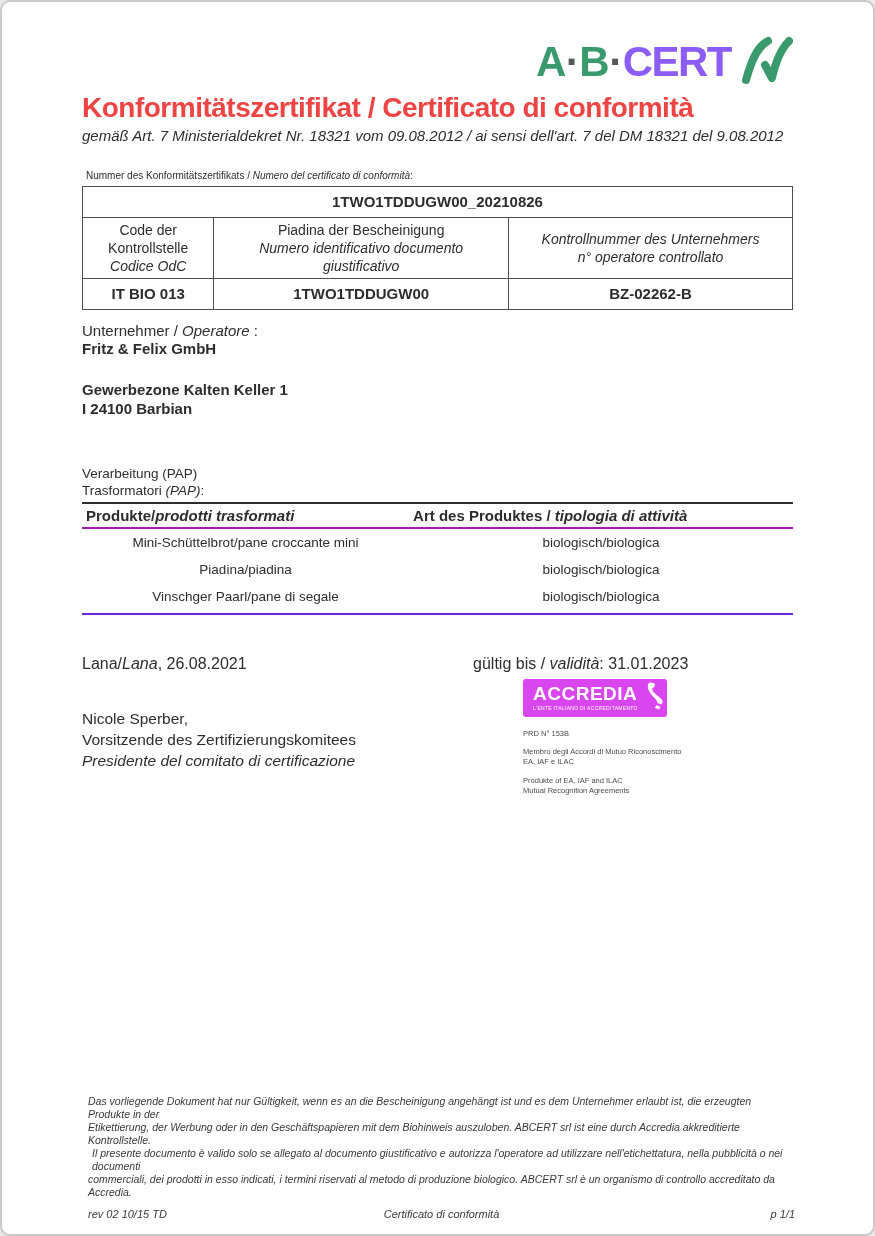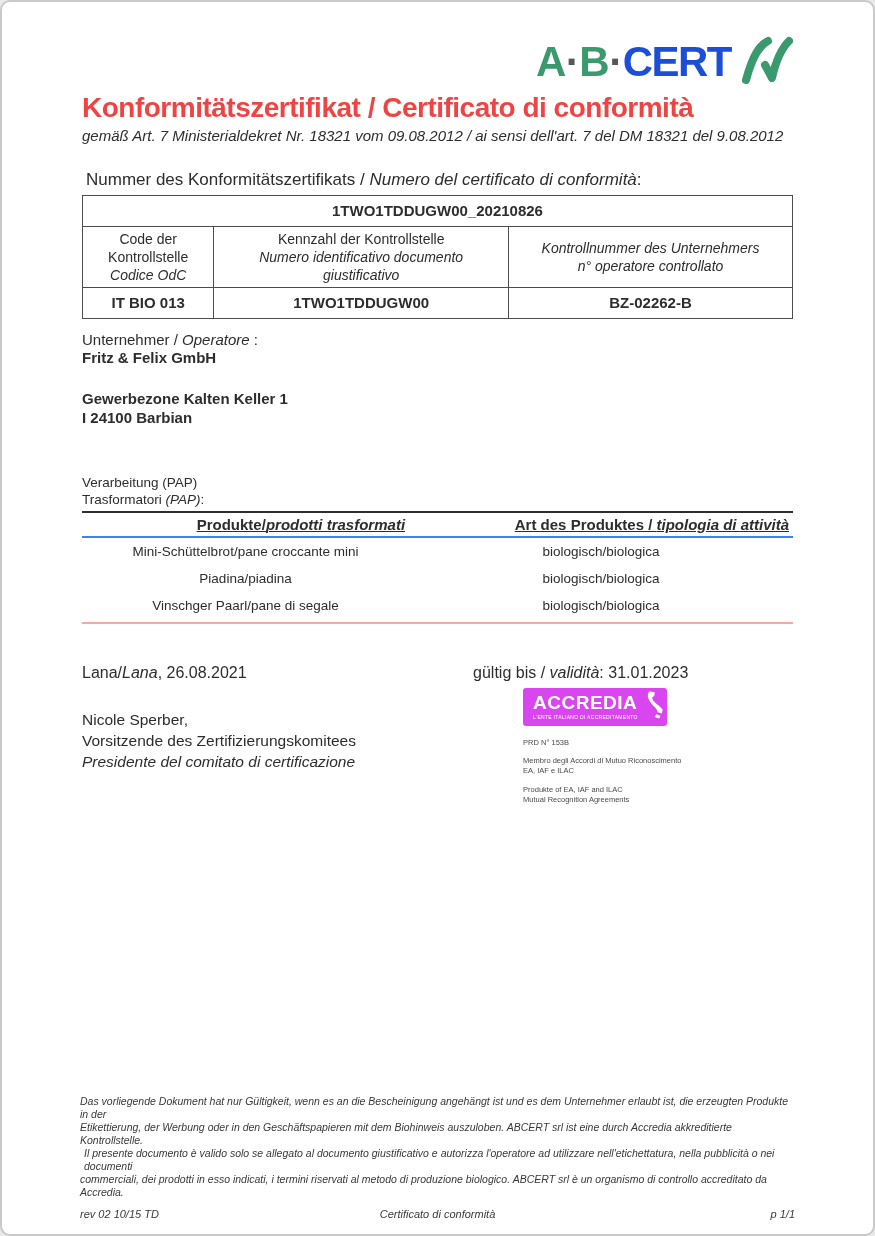--- a/index.html
+++ b/index.html
@@ -30,40 +30,40 @@
     align-items: center;
     gap: 8px;
   }
   .logo-text {
     font-size: 42px;
     font-weight: bold;
     letter-spacing: -1.5px;
     line-height: 1;
   }
   .lg-green { color: #3a9a6e; }
-  .lg-gray  { color: #1d4ed8; }
+  .lg-gray  { color: #8b5cf6; }
   .lg-dot   { color: #57585a; padding: 0 1px; }
 
   
   h1.title {
     margin-top: 4px;
     font-size: 28px;
     font-weight: bold;
     letter-spacing: -0.5px;
     color: #ef4444;
     white-space: nowrap;
   }
   .subtitle {
     margin-top: 3px;
     font-size: 15px;
     color: #2d2d2e;
   }
 
   
-  .cert-label { margin-top: 26px; font-size: 17px; padding-left: 4px; }
+  .cert-label { margin-top: 26px; font-size: 10px; padding-left: 4px; }
   table.info-table {
     margin-top: 5px;
     width: 100%;
     border-collapse: collapse;
     font-size: 14px;
   }
   table.info-table td {
     border: 1px solid #4d4d4d;
     padding: 3px 6px;
     text-align: center;
@@ -79,43 +79,42 @@
   
   .activity { margin-top: 46px; font-size: 13.5px; line-height: 1.3; }
   table.products-table {
     margin-top: 2px;
     width: 100%;
     border-collapse: collapse;
   }
   table.products-table thead td {
     font-size: 15px;
     font-weight: bold;
-    text-align: right;
+    text-align: left;
     padding: 3px 4px;
     border-top: 2px solid #2e2e2e;
-    border-bottom: 2px solid #3b82f6;
-    text-decoration: underline;
+    border-bottom: 2px solid #a21caf;
   }
   table.products-table tbody td {
     font-size: 13.5px;
     text-align: center;
     padding: 6px 4px;
   }
-  table.products-table tbody tr:last-child td { border-bottom: 2px solid #fca5a5; padding-bottom: 9px; }
+  table.products-table tbody tr:last-child td { border-bottom: 2px solid #6d28d9; padding-bottom: 9px; }
   .col-product { width: 46%; }
   .col-type    { width: 54%; }
 
   
   .issue-row { margin-top: 40px; display: flex; font-size: 16px; }
   .issue-place { flex: 0 0 55%; }
   .issue-valid { flex: 1; }
 
   
   .sig-acc-row { display: flex; }
-  .sig-col { flex: 0 0 55%; margin-top: 28px; font-size: 15.5px; line-height: 1.35; }
+  .sig-col { flex: 0 0 55%; margin-top: 36px; font-size: 15.5px; line-height: 1.35; }
   .acc-col { flex: 1; margin-top: 6px; }
   .acc-inner { margin-left: 50px; }
   .accredia-badge {
     width: 144px;
     height: 38px;
     background: #d946ef;
     border-radius: 3px;
     color: #ffffff;
     display: flex;
     align-items: center;
@@ -124,21 +123,21 @@
   .acc-name { font-size: 19px; font-weight: bold; letter-spacing: 0.5px; line-height: 1; }
   .acc-sub  { font-size: 5px; letter-spacing: 0.3px; margin-top: 2px; white-space: nowrap; }
   .italy-icon { margin-left: 5px; flex: 0 0 auto; }
   .acc-small { font-size: 7.5px; color: #4a4a4a; line-height: 1.3; }
   .acc-prd { margin-top: 12px; }
   .acc-membro, .acc-signatory { margin-top: 9px; }
 
   
   .bottom-block {
     position: absolute;
-    left: 78px;
+    left: 86px;
     right: 78px;
     bottom: 14px;
   }
   .fine-print { font-size: 10.5px; font-style: italic; color: #383838; line-height: 1.24; }
   .fine-print .indent { padding-left: 4px; }
   .footer-row {
     margin-top: 9px;
     display: grid;
     grid-template-columns: 1fr auto 1fr;
     font-size: 11px;
@@ -183,21 +182,21 @@
       <tbody>
           <tr>
         <td colspan="3" class="value-cell">1TWO1TDDUGW00_20210826</td>
       </tr>
       <tr>
         <td>
           <div>Code der Kontrollstelle</div>
           <div class="italic">Codice OdC</div>
         </td>
         <td>
-          <div>Kennzahl der Kontrollstelle</div>
+          <div>Piadina der Bescheinigung</div>
           <div class="italic">Numero identificativo documento giustificativo</div>
         </td>
         <td>
           <div class="italic">Kontrollnummer des Unternehmers</div>
           <div class="italic">n° operatore controllato</div>
         </td>
       </tr>
       <tr>
         <td class="value-cell">IT BIO 013</td>
         <td class="value-cell">1TWO1TDDUGW00</td>

